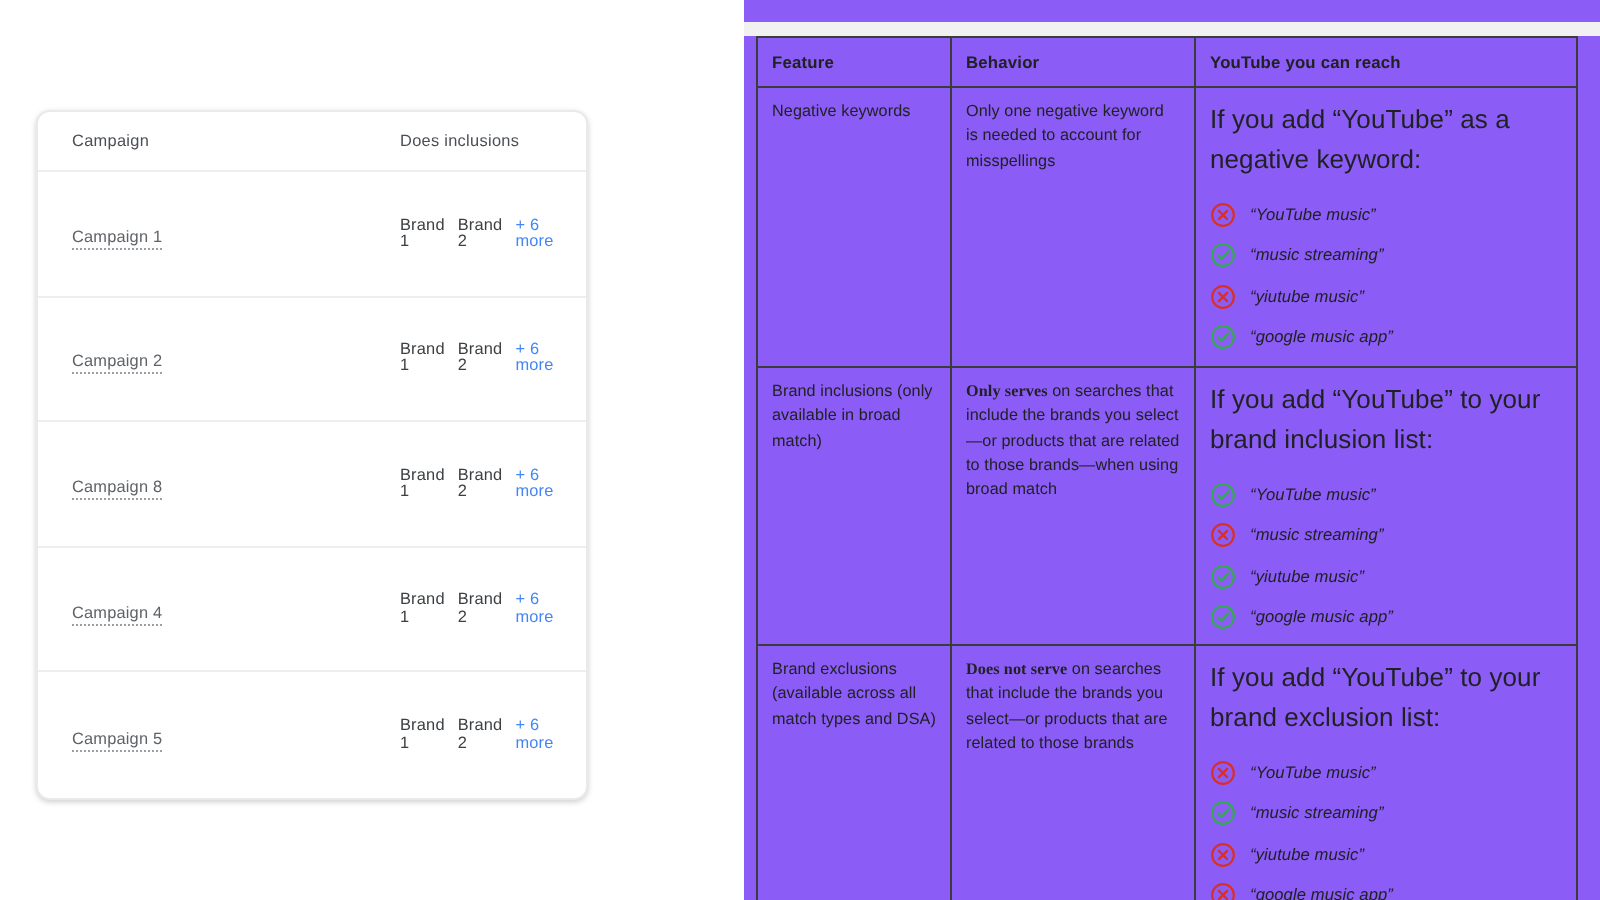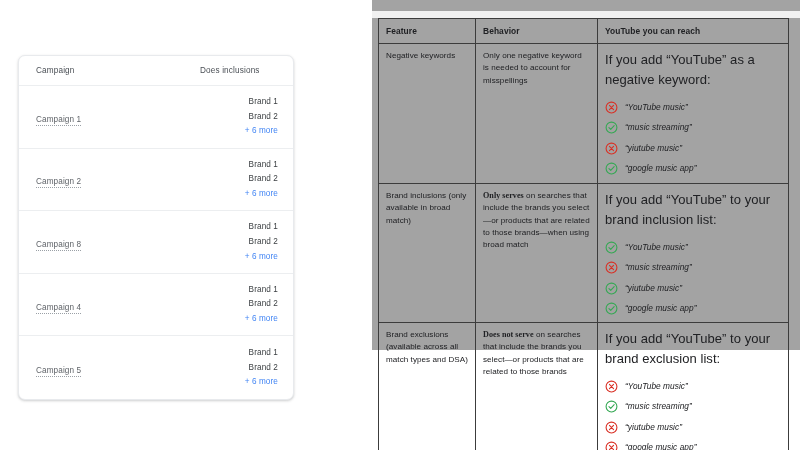--- a/index.html
+++ b/index.html
@@ -69,21 +69,21 @@
     border-bottom: 1px dotted #9aa0a6;
     display: inline-block;
     padding-bottom: 1px;
     cursor: pointer;
     letter-spacing: 0.1px;
   }
   .camp-brands-cell {
     flex: 0 0 auto;
     width: 78px;
     display: flex;
-    flex-direction: column;
+    flex-direction: row;
     gap: 6.5px;
     align-items: flex-end;
   }
   .brand-line {
     font-size: 8.2px;
     color: #3c4043;
     line-height: 1;
     letter-spacing: 0.1px;
   }
   .brand-more {
@@ -93,22 +93,22 @@
     cursor: pointer;
     letter-spacing: 0.1px;
   }
 
   
   #slide-panel {
     position: absolute;
     left: 372px;
     top: 0;
     width: 428px;
-    height: 350px;
-    background: #a3a3a3;
+    height: 450px;
+    background: #8b5cf6;
   }
   #slide-topband {
     position: absolute;
     left: 0;
     top: 11px;
     width: 428px;
     height: 7px;
     background: #f1f1f1;
   }
   #feature-table {

